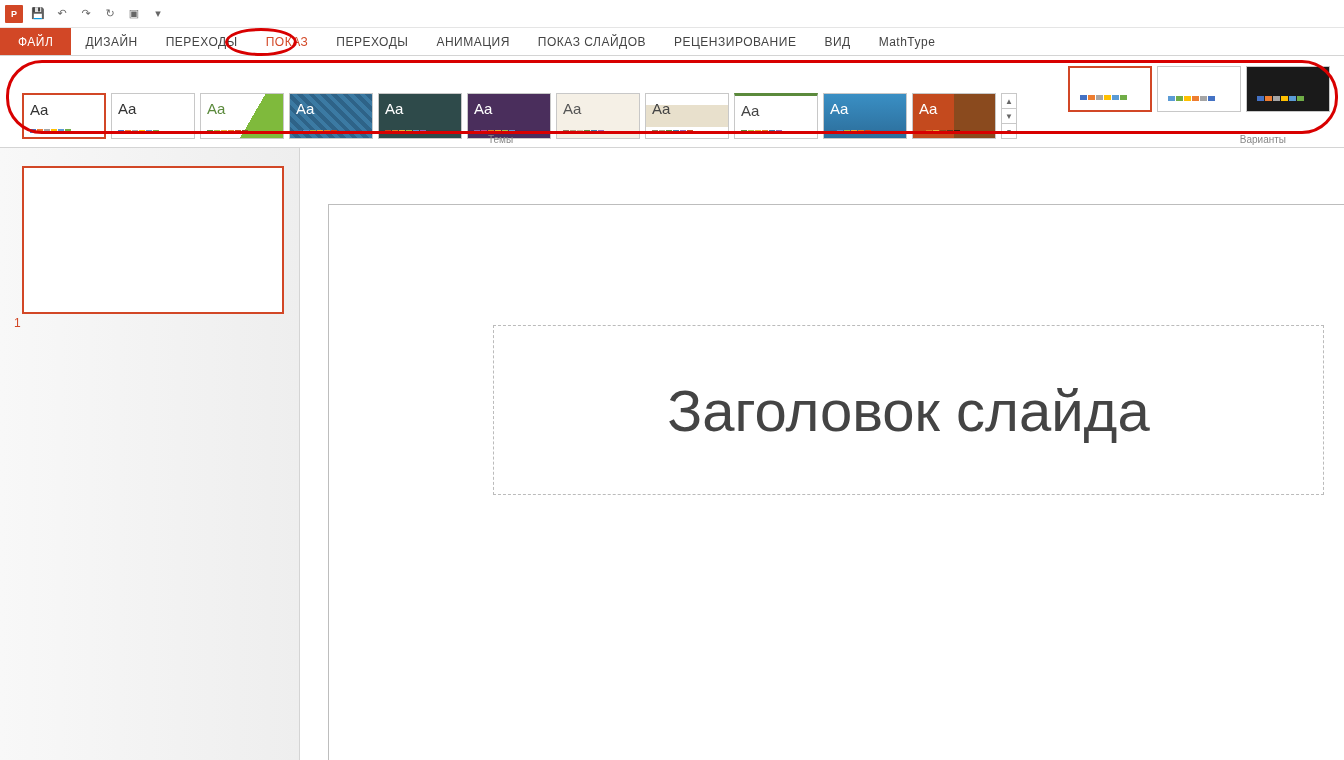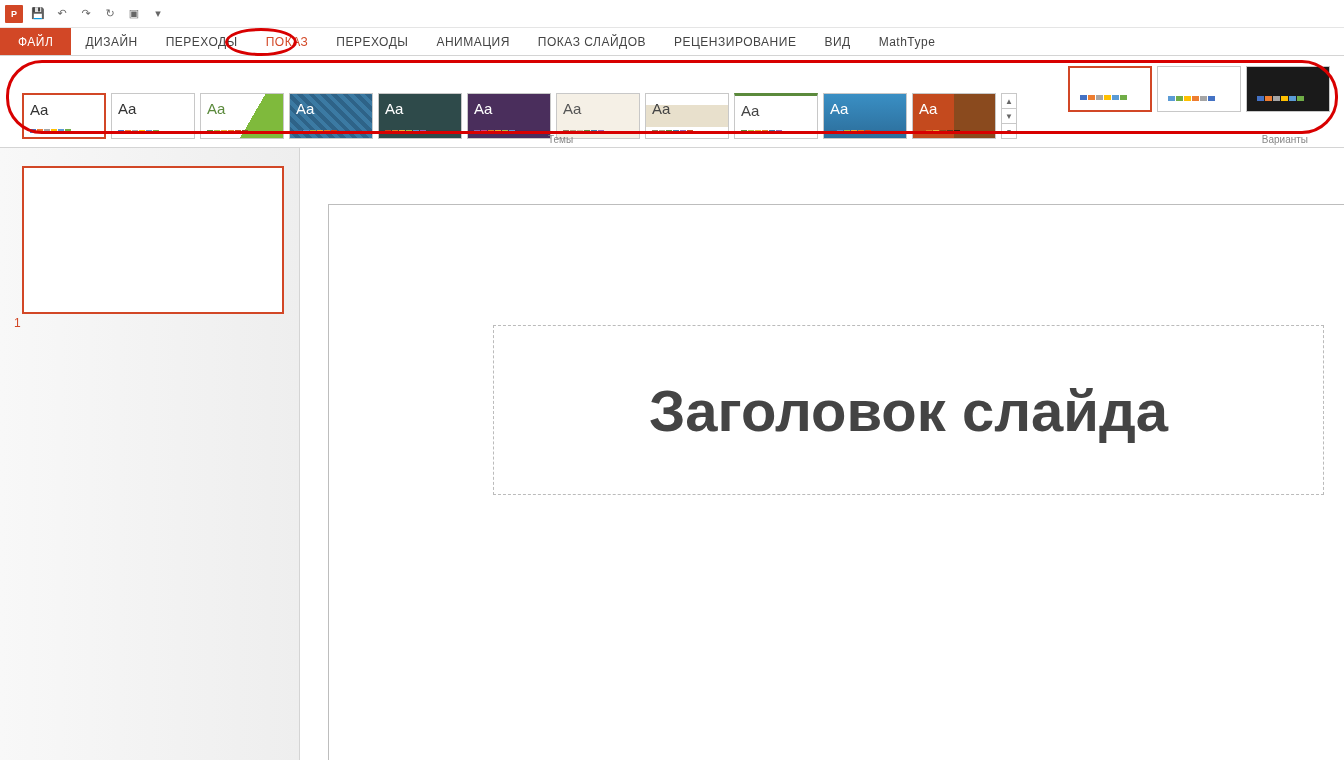--- a/index.html
+++ b/index.html
@@ -39,21 +39,21 @@
 .variant-thumb .swatch { width: 7px; height: 5px; }
 
 
 .workspace { position: absolute; top: 148px; left: 0; right: 0; bottom: 0; display: flex; }
 .slide-panel { width: 300px; background: linear-gradient(to right, #f8f8f8, #eeeeee); border-right: 1px solid #d4d4d4; padding: 18px 12px; }
 .slide-num { font-size: 12px; color: #d24726; position: absolute; left: 14px; top: 168px; }
 .slide-thumb { width: 262px; height: 148px; background: #fff; border: 2px solid #d24726; margin-left: 10px; }
 .canvas-area { flex: 1; background: #fff; position: relative; }
 .slide-canvas { position: absolute; left: 28px; top: 56px; right: 0; bottom: 0; background: #fff; border: 1px solid #bdbdbd; border-right: none; border-bottom: none; }
 .title-box { position: absolute; left: 164px; top: 120px; right: 20px; height: 170px; border: 1px dashed #bbb; display: flex; align-items: center; justify-content: center; }
-.title-text-big { font-size: 58px; font-weight: 700; color: #444; letter-spacing: 0px; }
+.title-text-big { font-size: 58px; font-weight: 400; color: #444; letter-spacing: 0px; }
 .subtitle-box { position: absolute; left: 164px; top: 296px; right: 20px; height: 80px; border: 1px dashed #bbb; display: flex; align-items: flex-start; justify-content: center; padding-top: 12px; }
 .subtitle-text { font-size: 26px; font-weight: 300; color: #666; }
 
 
 .tbg1 { background: #fff; }
 .tbg2 { background: #fff; }
 .tbg3 { background: linear-gradient(120deg, #fff 60%, #7fba3c 60%); }
 .tbg4 { background: repeating-linear-gradient(45deg, #3b7aa3 0 4px, #2e6388 4px 8px); }
 .tbg5 { background: #2e4a4a; }
 .tbg6 { background: #4a2e5c; }
@@ -220,21 +220,21 @@
           <div class="swatch" style="background: rgb(91, 58, 30);"></div>
           <div class="swatch" style="background: rgb(46, 30, 14);"></div>
         </div>
       </div>
       <div class="theme-more">
         <div class="theme-more-btn">▲</div>
         <div class="theme-more-btn">▼</div>
         <div class="theme-more-btn">▾</div>
       </div>
     </div>
-  <div class="group-label" style="left:548px">Темы</div>
+  <div class="group-label" style="left:488px">Темы</div>
   <div class="variants-group" id="variants-gallery">
       <div class="variant-thumb vbg1 selected">
         <div class="swatch-row">
           <div class="swatch" style="background: rgb(68, 114, 196);"></div>
           <div class="swatch" style="background: rgb(237, 125, 49);"></div>
           <div class="swatch" style="background: rgb(165, 165, 165);"></div>
           <div class="swatch" style="background: rgb(255, 192, 0);"></div>
           <div class="swatch" style="background: rgb(91, 155, 213);"></div>
           <div class="swatch" style="background: rgb(112, 173, 71);"></div>
         </div>
@@ -253,21 +253,21 @@
         <div class="swatch-row">
           <div class="swatch" style="background: rgb(68, 114, 196);"></div>
           <div class="swatch" style="background: rgb(237, 125, 49);"></div>
           <div class="swatch" style="background: rgb(165, 165, 165);"></div>
           <div class="swatch" style="background: rgb(255, 192, 0);"></div>
           <div class="swatch" style="background: rgb(91, 155, 213);"></div>
           <div class="swatch" style="background: rgb(112, 173, 71);"></div>
         </div>
       </div>
     </div>
-  <div class="group-label" style="right:36px">Варианты</div>
+  <div class="group-label" style="right:58px">Варианты</div>
 </div>
 
 <div class="workspace">
   <div class="slide-panel">
     <div class="slide-thumb"></div>
   </div>
   <div class="slide-num">1</div>
   <div class="canvas-area">
     <div class="slide-canvas">
       <div class="title-box">

